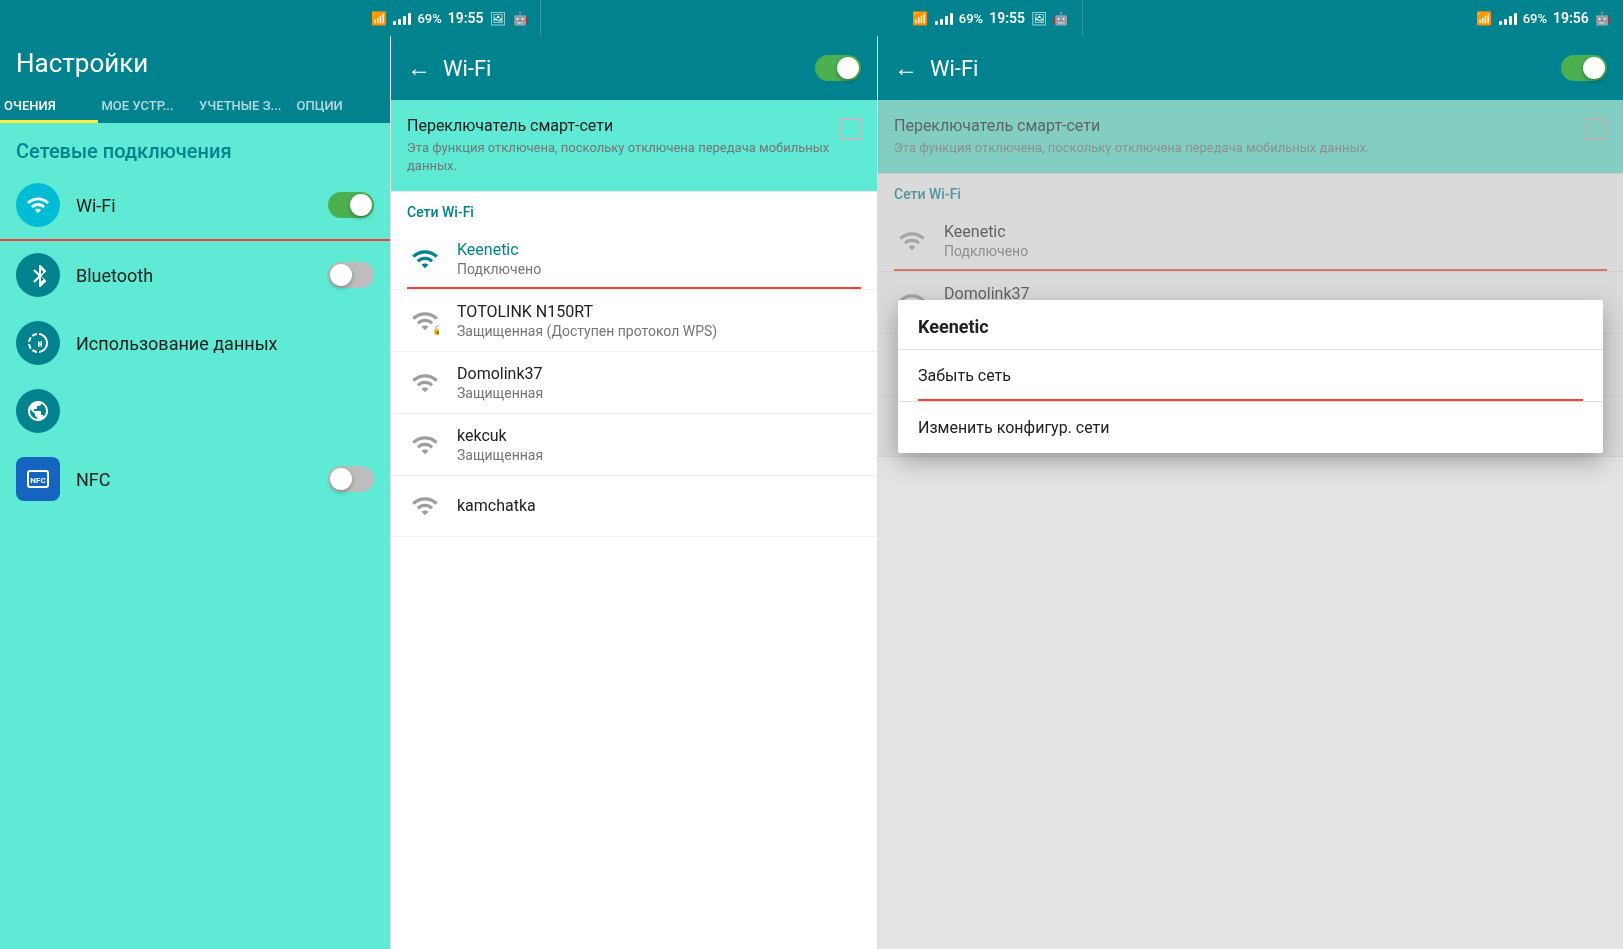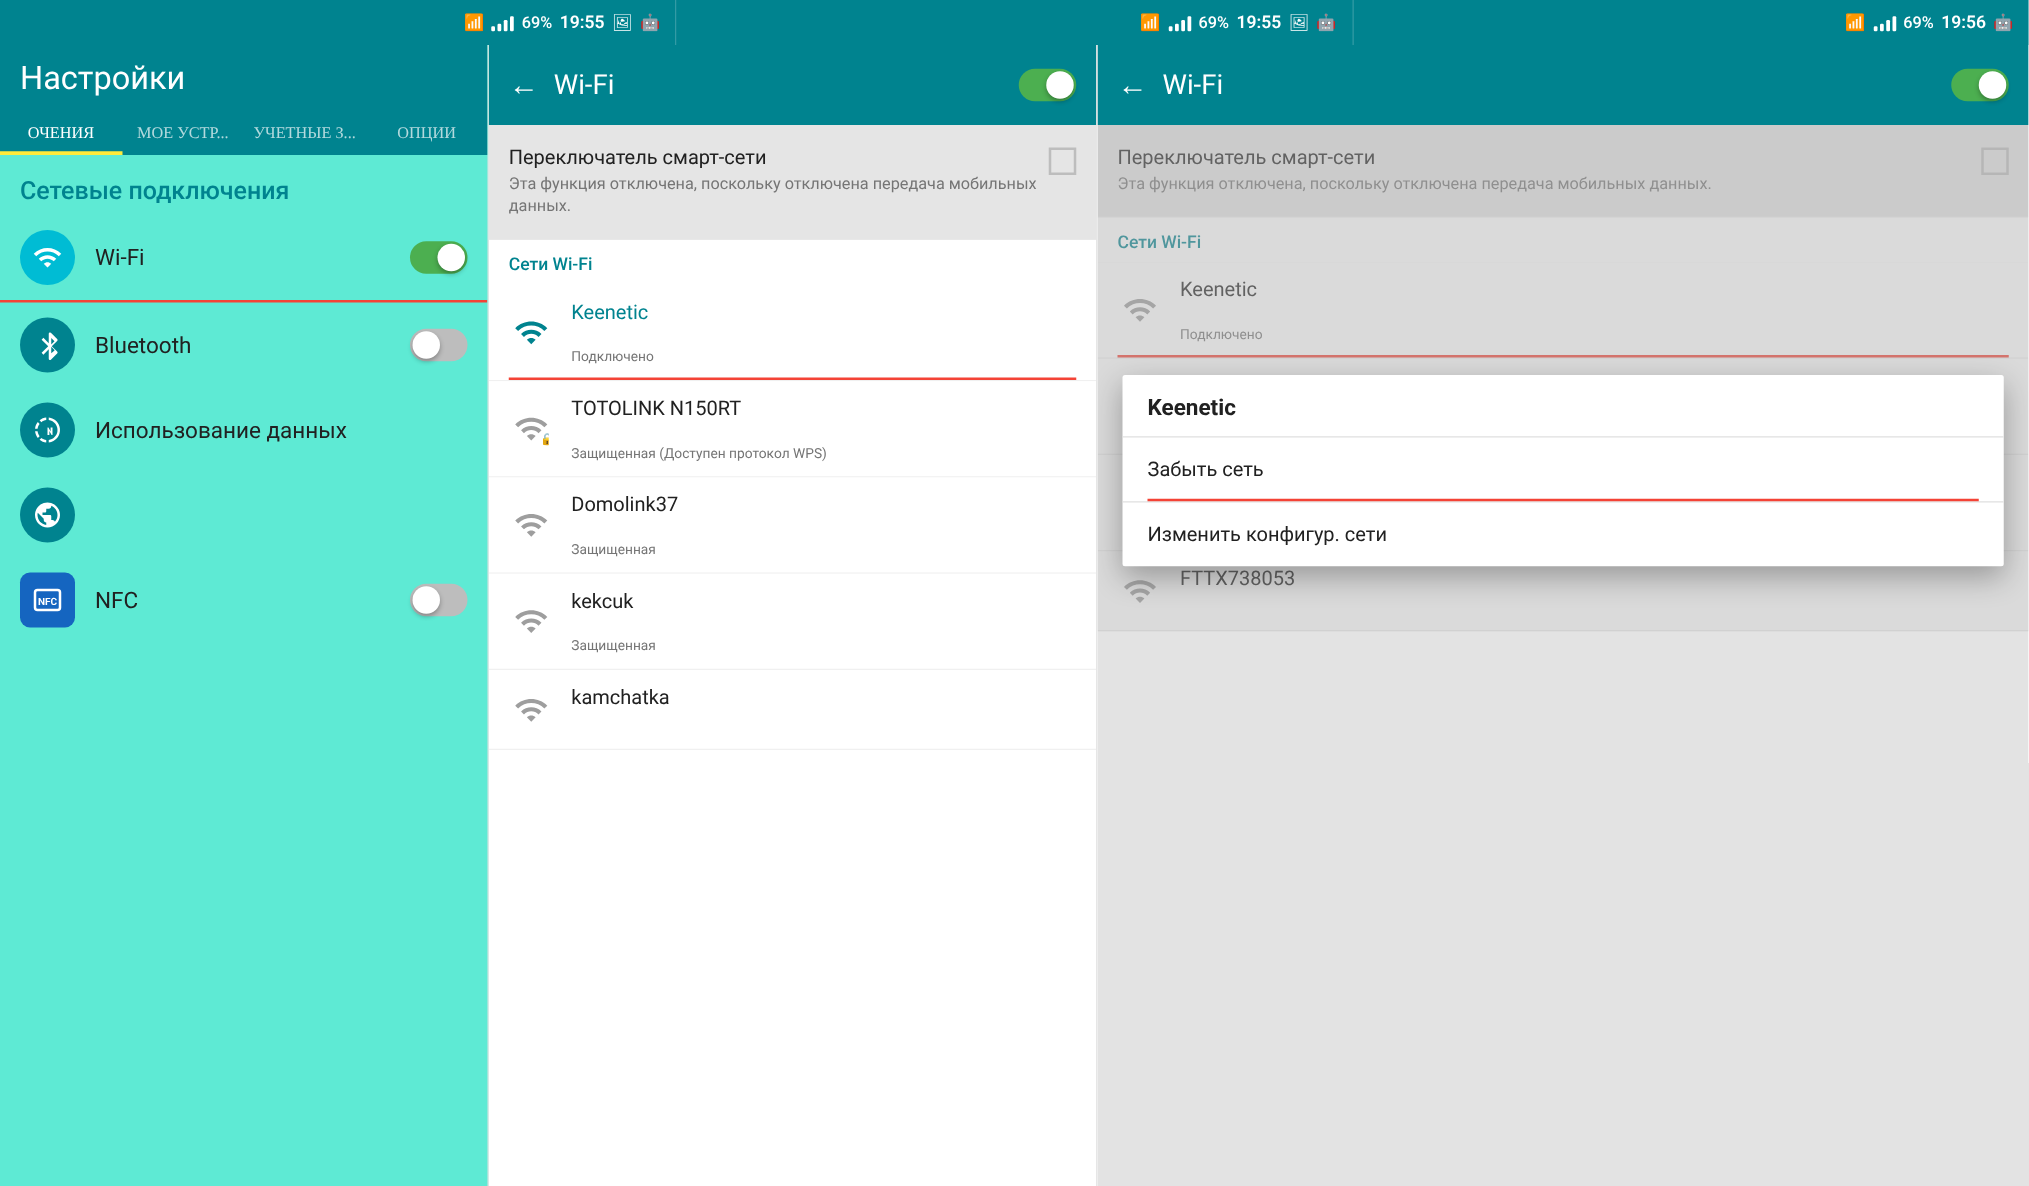--- a/index.html
+++ b/index.html
@@ -63,28 +63,27 @@
       font-weight: 400;
     }
 
     .settings-tabs {
       display: flex;
       background: #00838f;
       flex-shrink: 0;
     }
     .settings-tab {
       flex: 1;
-      text-align: center;
+      text-align: left;
       padding: 10px 4px;
       color: rgba(255,255,255,0.7);
       font-size: 13px;
       font-weight: 500;
       cursor: pointer;
       position: relative;
-      font-family: Liberation Serif, serif;
     }
     .settings-tab.active {
       color: white;
     }
     .settings-tab.active::after {
       content: '';
       position: absolute;
       bottom: 0;
       left: 0;
       right: 0;
@@ -205,21 +204,21 @@
       align-items: center;
     }
 
     .wifi-body {
       flex: 1;
       overflow-y: auto;
       background: white;
     }
 
     .smart-network-section {
-      background: #e5e5e5;
+      background: #5eead4;
       padding: 16px;
       border-bottom: 1px solid #e8e8e8;
       display: flex;
       align-items: flex-start;
       gap: 8px;
     }
     .smart-network-text { flex: 1; }
     .smart-network-title {
       font-size: 16px;
       color: #212121;
@@ -276,23 +275,23 @@
     }
     .wifi-signal-icon svg { width: 28px; height: 28px; }
 
     .network-info { flex: 1; }
     .network-name {
       font-size: 16px;
       color: #00838f;
     }
     .network-name.dark { color: #212121; }
     .network-status {
-      font-size: 11px;
+      font-size: 14px;
       color: #757575;
-      margin-top: 20px;
+      margin-top: 2px;
     }
 
     
     .panel-wifi-dialog {
       flex: 1;
       background: #f5f5f5;
       display: flex;
       flex-direction: column;
       overflow: hidden;
       position: relative;

